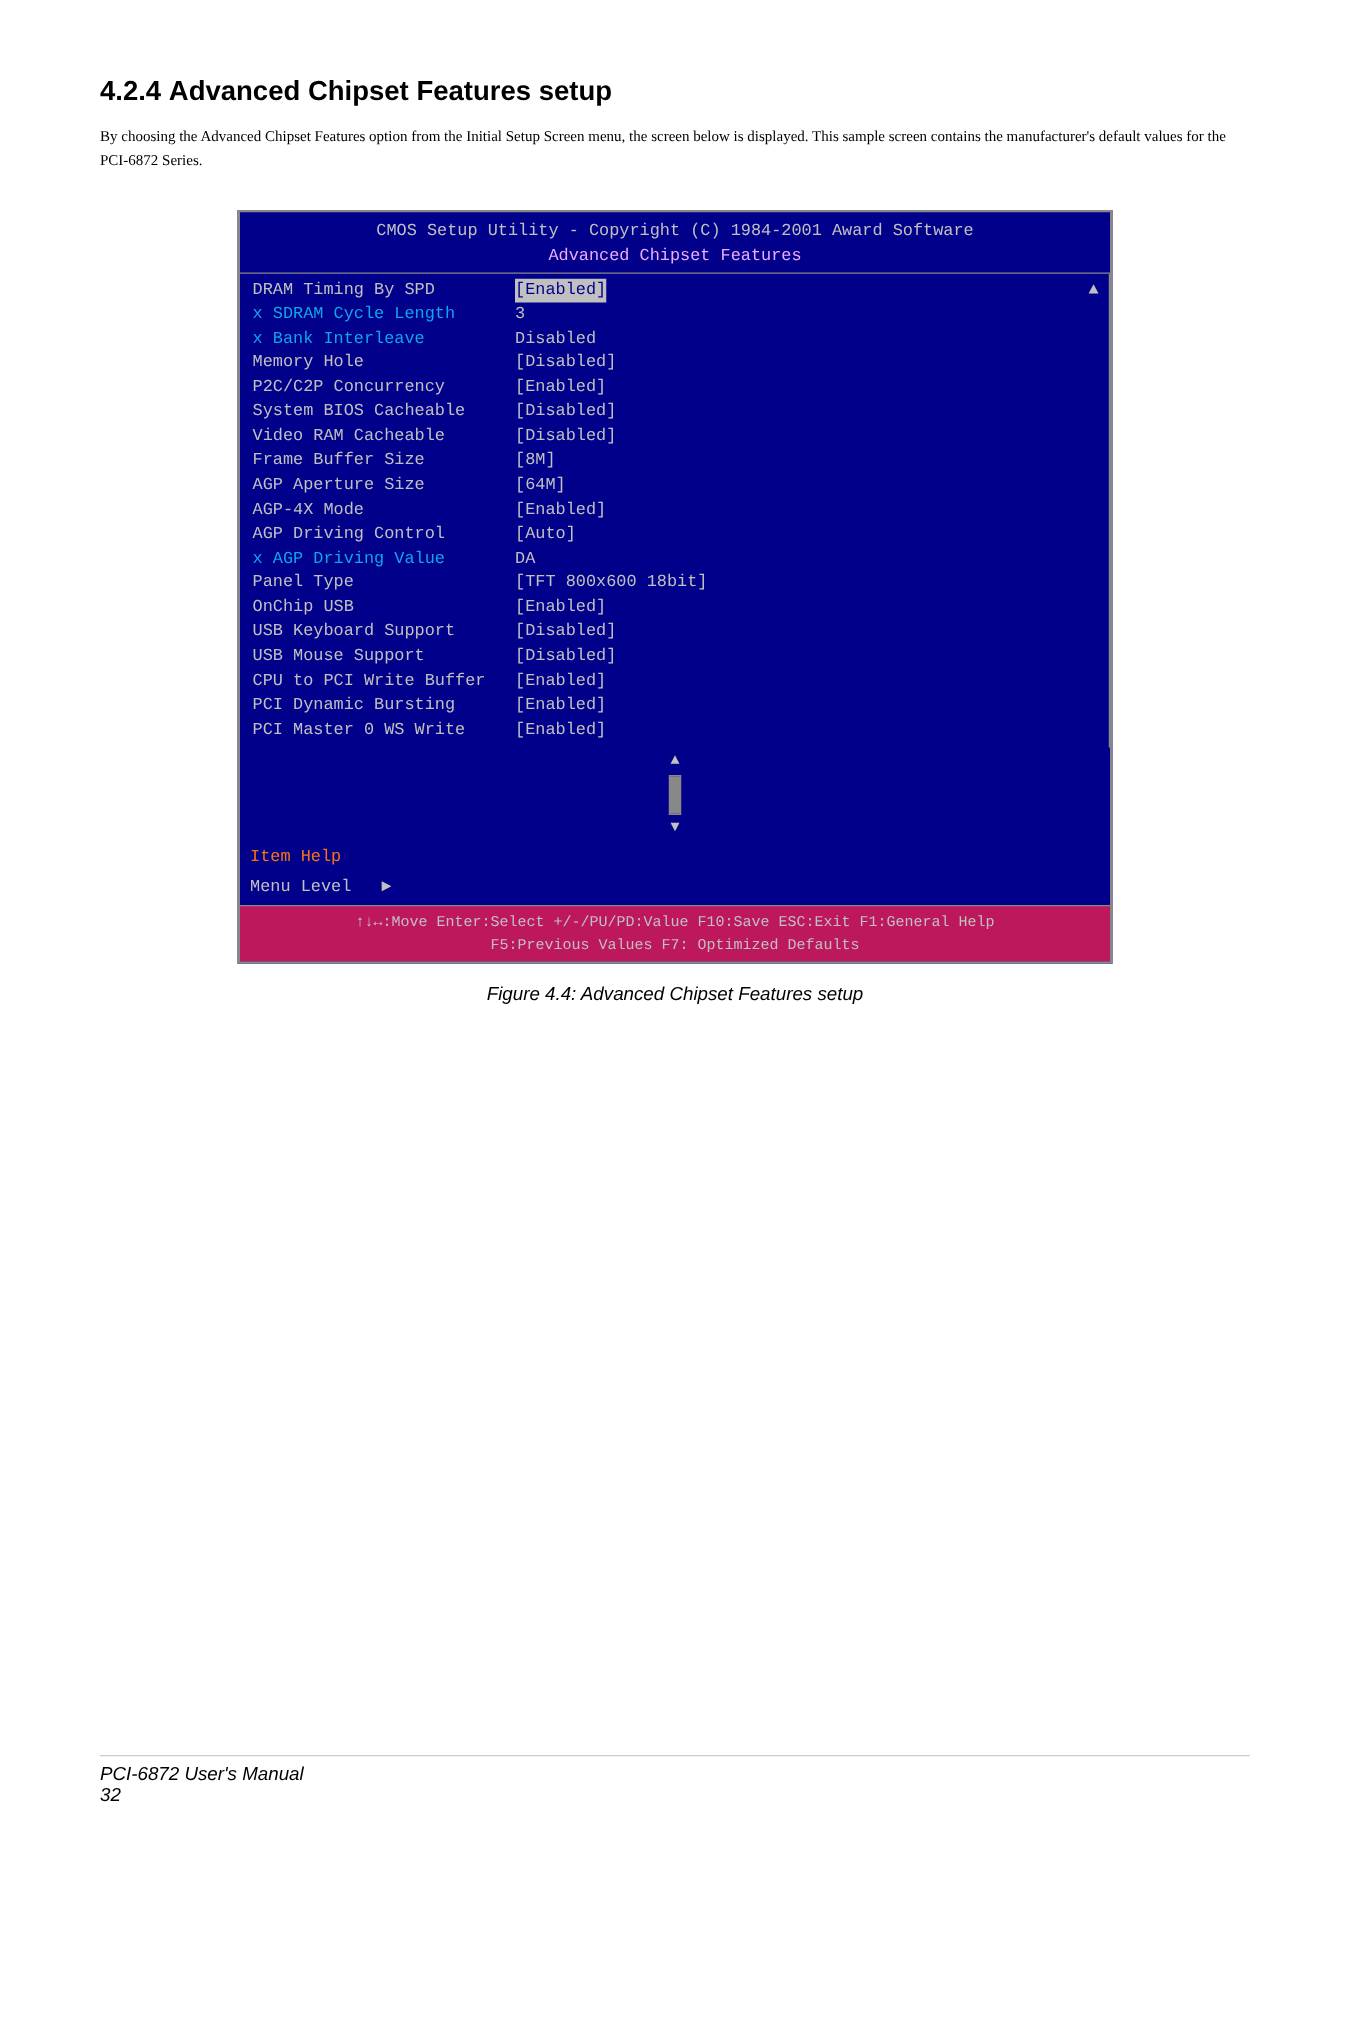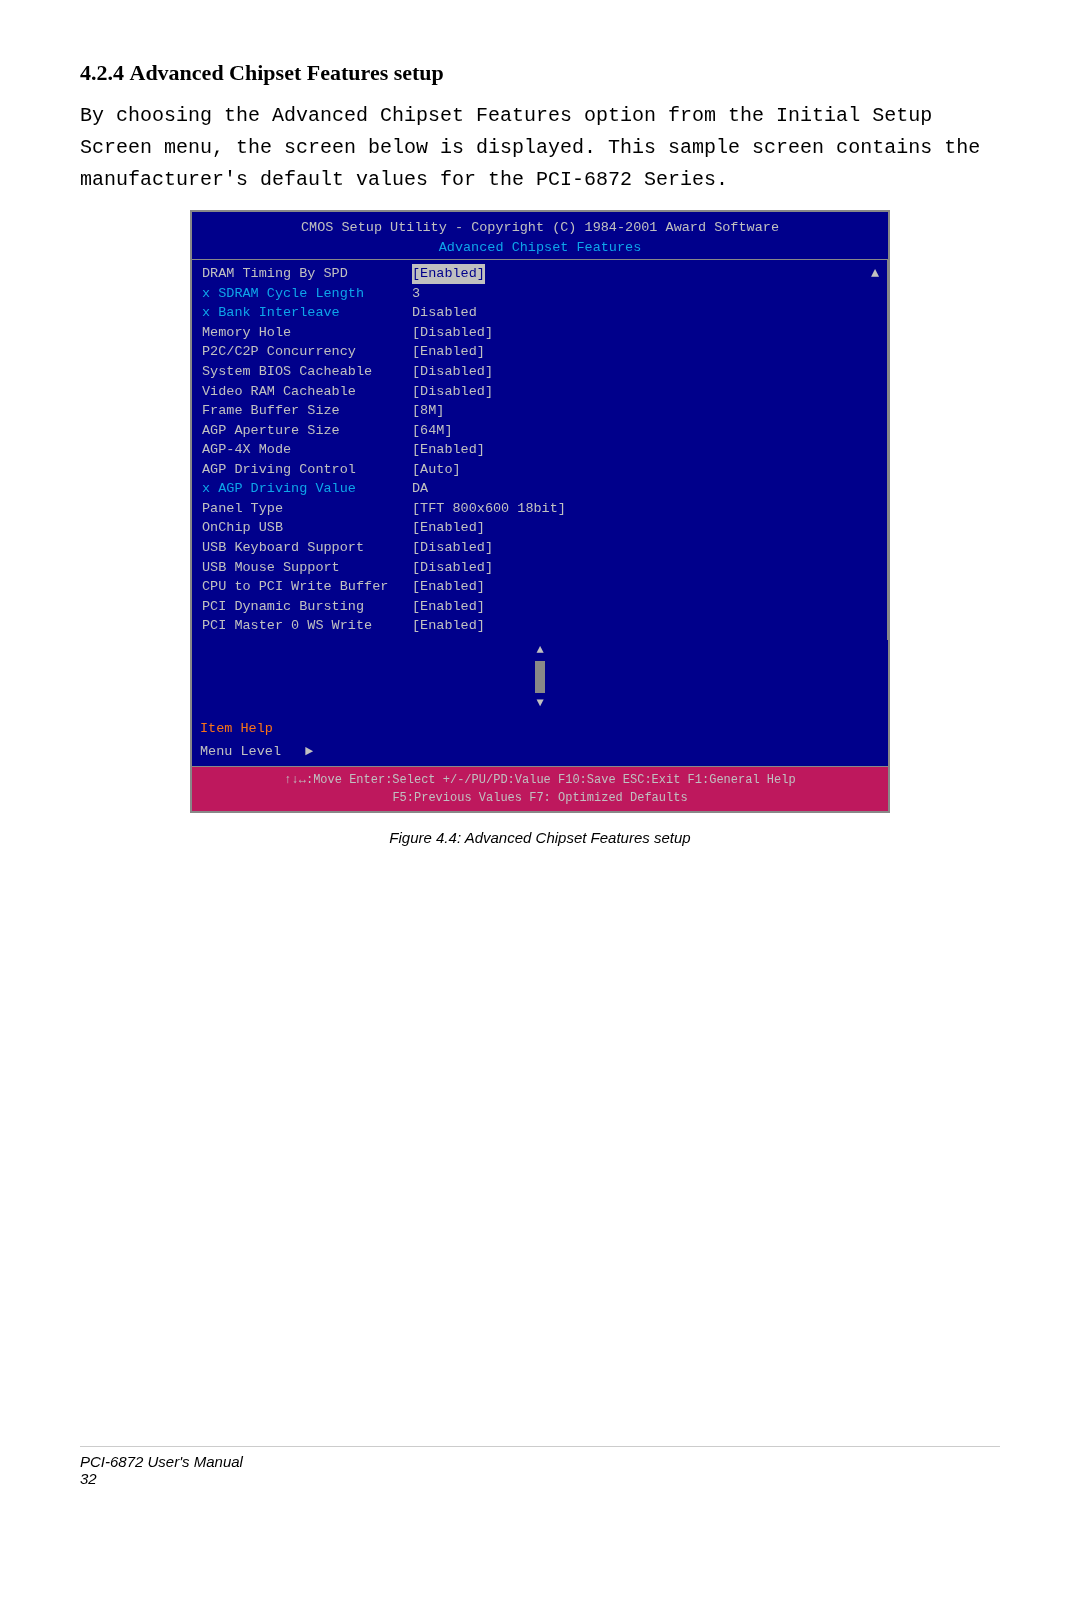--- a/index.html
+++ b/index.html
@@ -9,27 +9,27 @@
       font-size: 16px;
       color: #000;
       width: 1080px;
       min-height: 1618px;
       padding: 60px 80px;
     }
     h2 {
       font-size: 22px;
       font-weight: bold;
       margin-bottom: 14px;
+      font-family: Liberation Sans, sans-serif;
+    }
+    .intro-text {
+      font-size: 12px;
+      line-height: 1.6;
+      margin-bottom: 30px;
       font-family: Liberation Serif, serif;
-    }
-    .intro-text {
-      font-size: 20px;
-      line-height: 1.6;
-      margin-bottom: 14px;
-      font-family: Liberation Mono, monospace;
     }
     .bios-screen {
       background: #00008B;
       color: #c0c0c0;
       font-family: 'Courier New', Courier, monospace;
       font-size: 13.5px;
       padding: 0;
       border: 2px solid #888;
       width: 700px;
       margin: 0 auto 16px auto;
@@ -40,21 +40,21 @@
       color: #c0c0c0;
       text-align: center;
       padding: 6px 4px 2px 4px;
       border-bottom: 1px solid #888;
     }
     .bios-title-bar .title1 {
       color: #c0c0c0;
       display: block;
     }
     .bios-title-bar .title2 {
-      color: #0ea5e9;
+      color: #f0abfc;
       display: block;
     }
     .bios-body {
       display: flex;
       flex-direction: row;
       padding: 0;
     }
     .bios-left {
       flex: 1;
       padding: 4px 8px 4px 10px;

